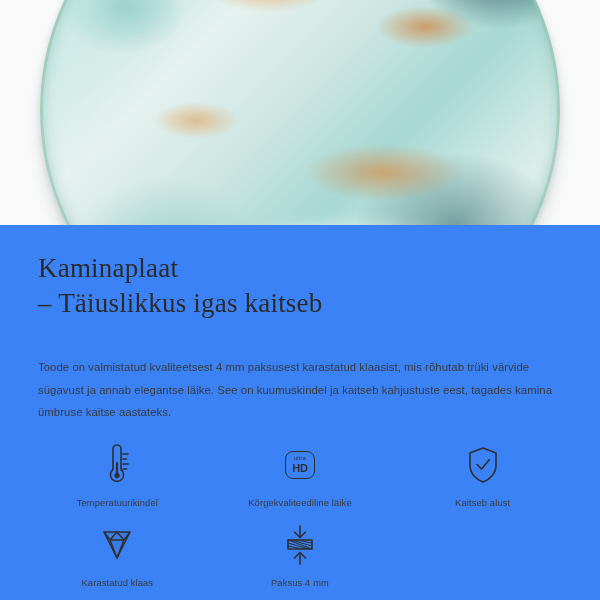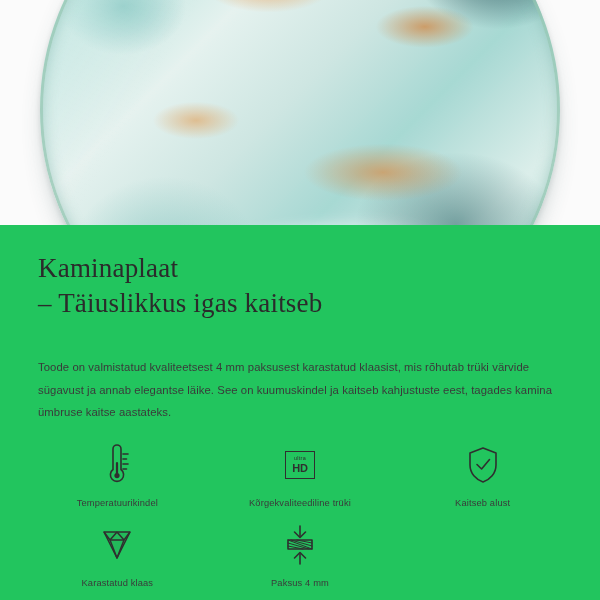--- a/index.html
+++ b/index.html
@@ -5,21 +5,21 @@
   * { box-sizing: border-box; margin: 0; padding: 0; }
   html, body {
     width: 600px; height: 600px;
     background: #fdfdfd;
     font-family: "Liberation Sans", sans-serif;
     overflow: hidden;
   }
   .page {
     position: relative;
     width: 600px; height: 600px;
-    background: #22c55e;
+    background: #3b82f6;
     display: flex;
     flex-direction: column;
   }
 
   
   .hero {
     position: relative;
     width: 600px;
     height: 225px;
     overflow: hidden;
@@ -132,21 +132,21 @@
   }
   .feature .cap {
     margin-top: 10px;
     font-size: 9.3px;
     color: #3a3a3a;
     letter-spacing: 0.15px;
   }
   .hdbox {
     width: 30px; height: 28px;
     border: 1.6px solid #2f2f2f;
-    border-radius: 0;
+    border-radius: 8px;
     display: flex;
     flex-direction: column;
     align-items: center;
     justify-content: center;
     line-height: 1;
   }
   .hdbox .u { font-size: 5.4px; letter-spacing: 0.3px; margin-bottom: 1px; }
   .hdbox .h { font-size: 11px; font-weight: bold; letter-spacing: -0.3px; }
   .edge-ico {
     width: 34px; height: 30px;
@@ -202,21 +202,21 @@
       <div class="cap">Temperatuurikindel</div>
     </div>
 
     <div class="feature">
       <div class="ico">
         <div class="hdbox">
           <span class="u">ultra</span>
           <span class="h">HD</span>
         </div>
       </div>
-      <div class="cap">Kõrgekvaliteediline trüki</div>
+      <div class="cap">Kõrgekvaliteediline läike</div>
     </div>
 
     <div class="feature">
       <div class="ico">
         <svg width="34" height="40" viewBox="0 0 34 40" fill="none" stroke="#2f2f2f" stroke-width="1.6" stroke-linecap="round" stroke-linejoin="round">
           <path d="M17 3 L30 8 V20 C30 28.5 24 34.5 17 37 C10 34.5 4 28.5 4 20 V8 Z"></path>
           <path d="M11 19.5 L15.6 24 L23.5 14.5"></path>
         </svg>
       </div>
       <div class="cap">Kaitseb alust</div>

